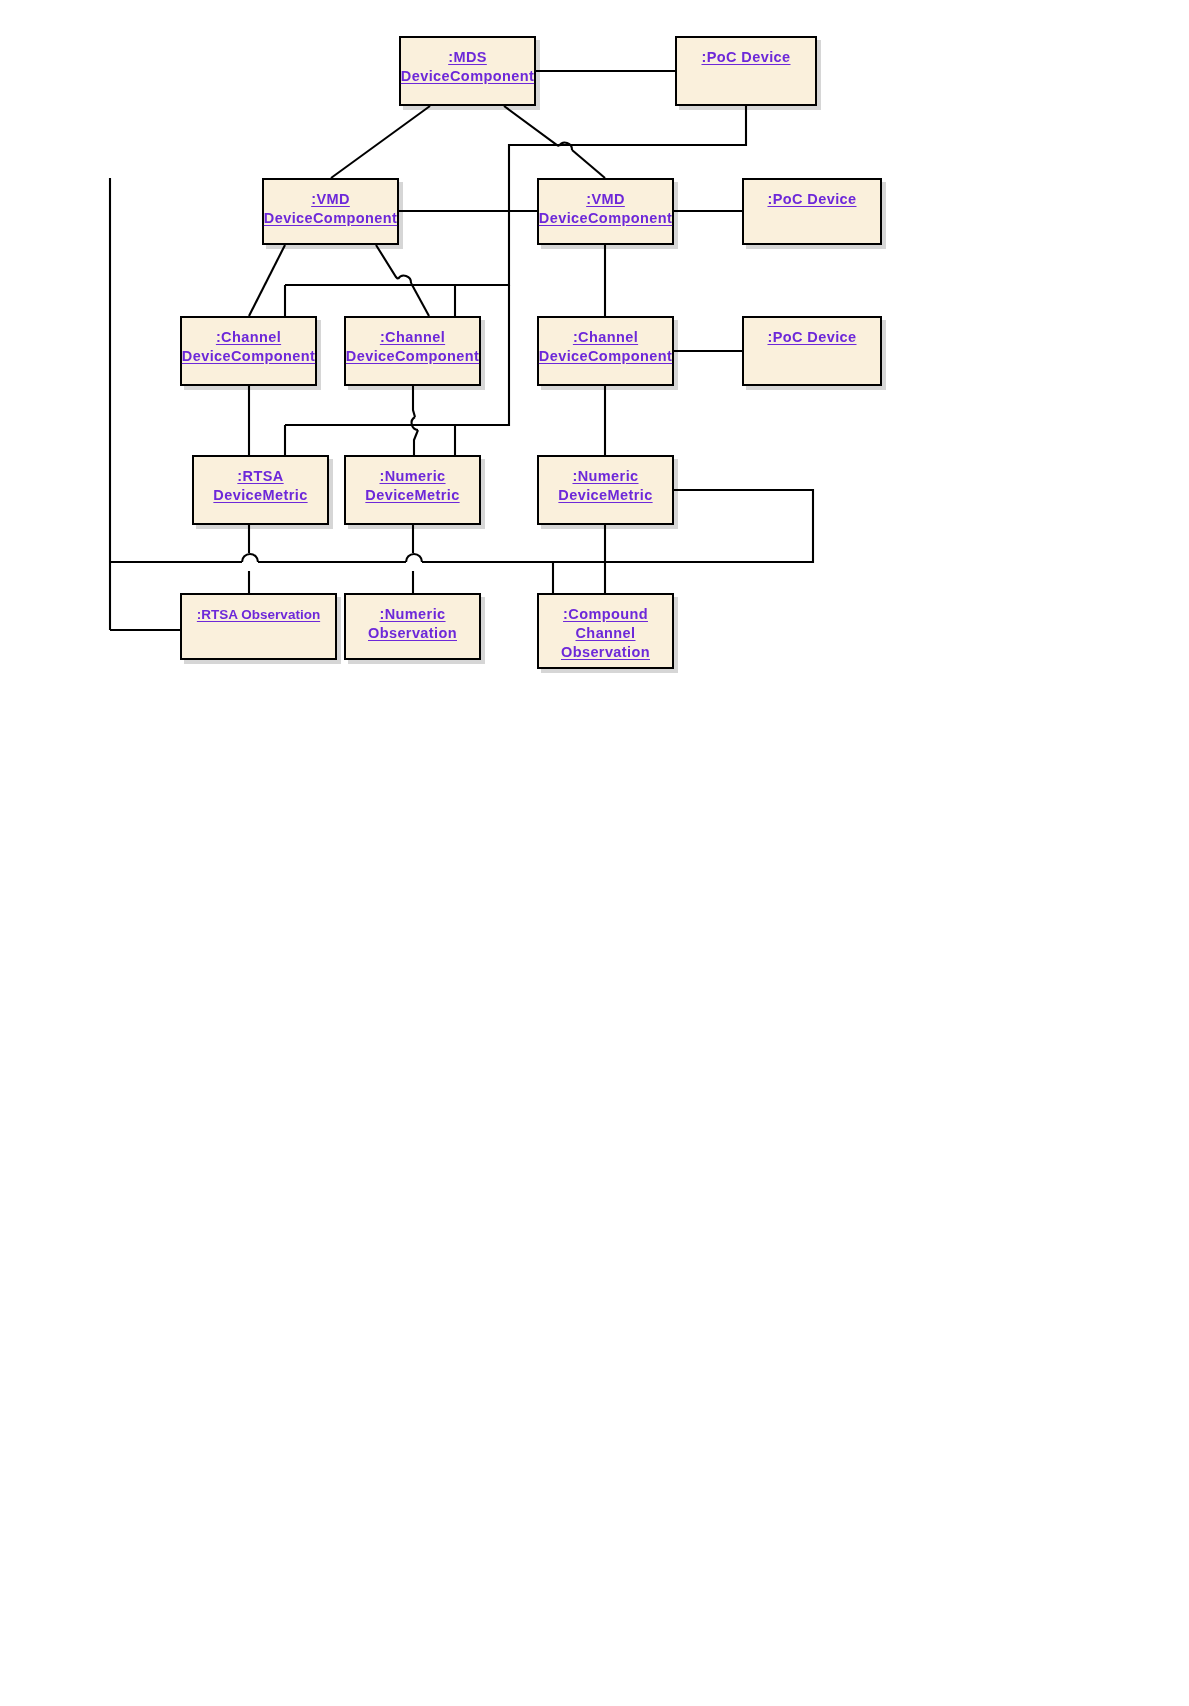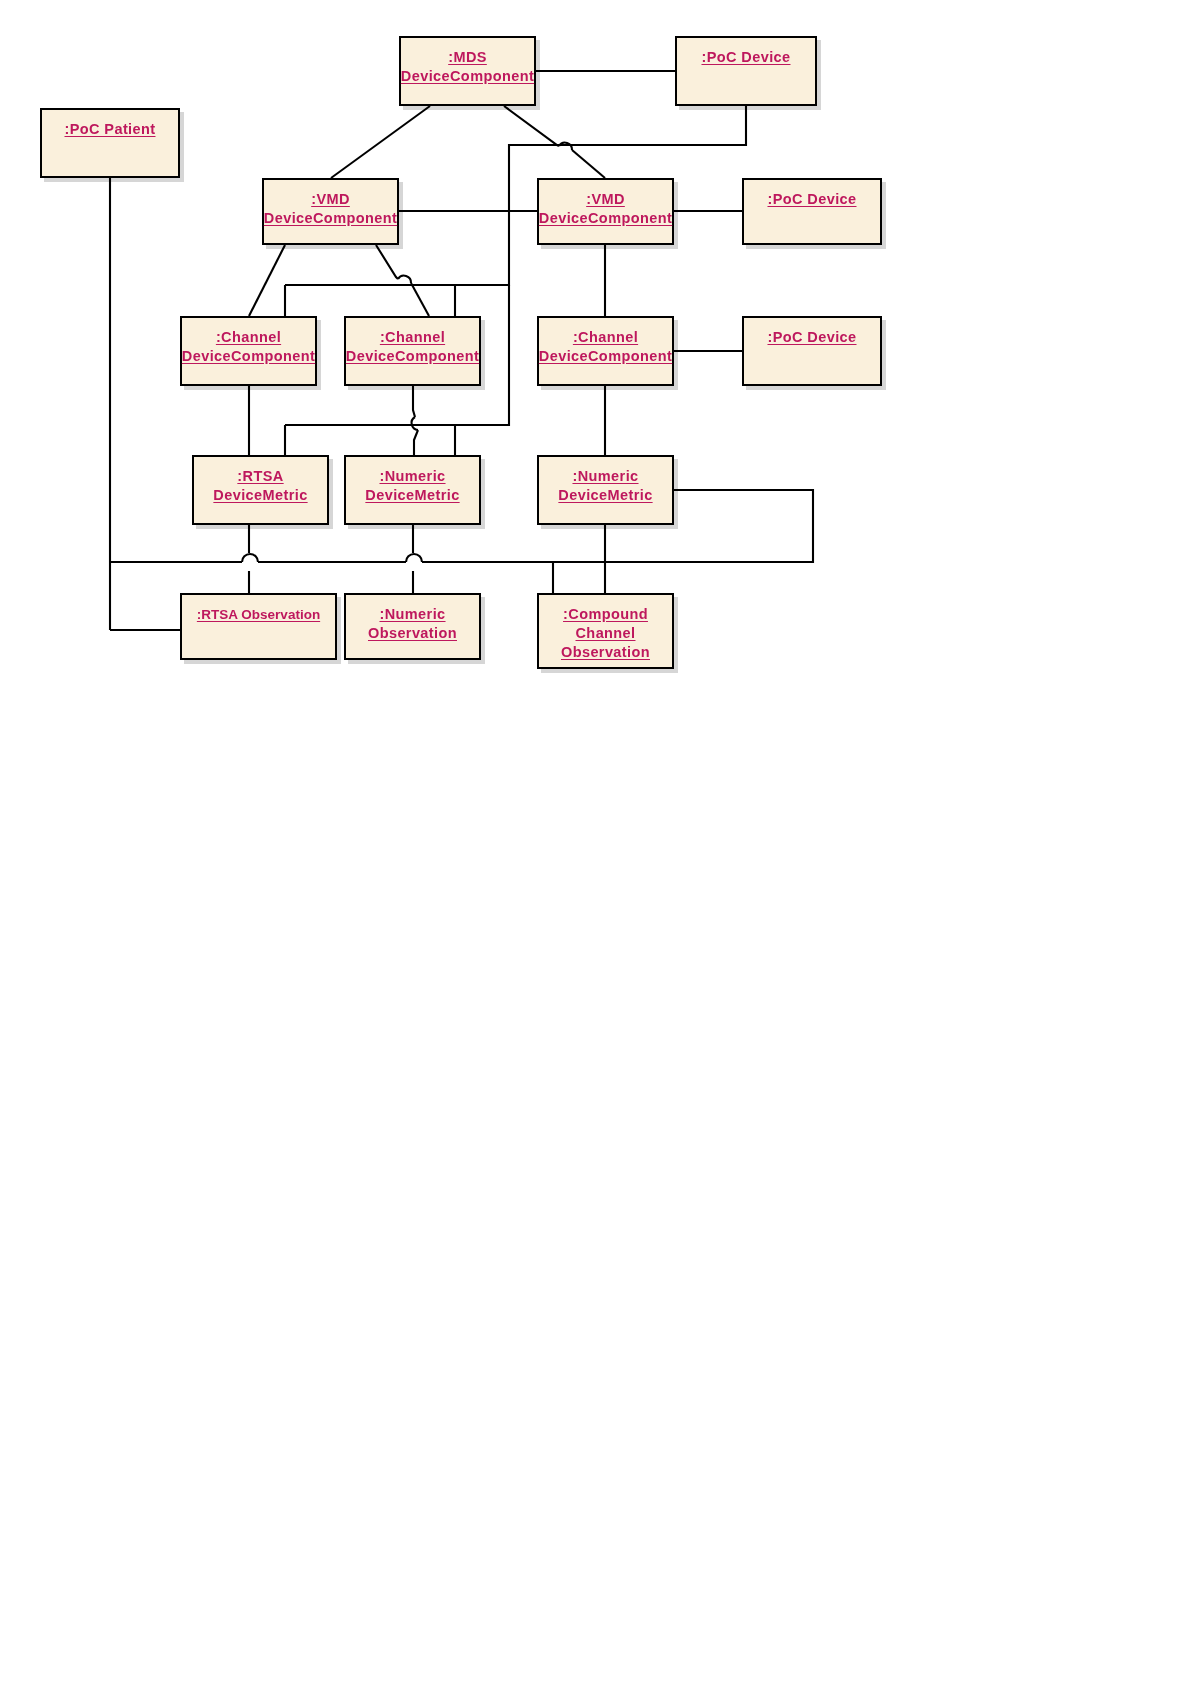--- a/index.html
+++ b/index.html
@@ -17,21 +17,21 @@
     display:flex;
     flex-direction:column;
     align-items:center;
     justify-content:flex-start;
     padding-top:10px;
     z-index:3;
   }
   .node .ln{
     font-size:14.5px;
     font-weight:bold;
-    color:#be185d;
+    color:#6d28d9;
     letter-spacing:0.4px;
     line-height:19px;
     text-decoration:underline;
     text-underline-offset:2px;
     white-space:nowrap;
   }
   .node.tight .ln{letter-spacing:0px;}
 </style>
 </head>
 <body>
@@ -93,23 +93,20 @@
 
     <path d="M110,562 L242,562"></path>
     <path d="M242,562 a8,8 0 0,1 16,0"></path>
     <path d="M258,562 L406,562"></path>
     <path d="M406,562 a8,8 0 0,1 16,0"></path>
     <path d="M422,562 L553,562"></path>
 
     <path d="M110,630 L180,630"></path>
   </svg>
 
-  <div class="node" style="left:40px;top:108px;width:140px;height:70px;">
-    <div class="ln">​:PoC Patient</div>
-  </div>
 
   <div class="node" style="left:399px;top:36px;width:137px;height:70px;">
     <div class="ln">:MDS</div>
     <div class="ln">DeviceComponent</div>
   </div>
 
   <div class="node" style="left:675px;top:36px;width:142px;height:70px;">
     <div class="ln">:PoC Device</div>
   </div>
 

